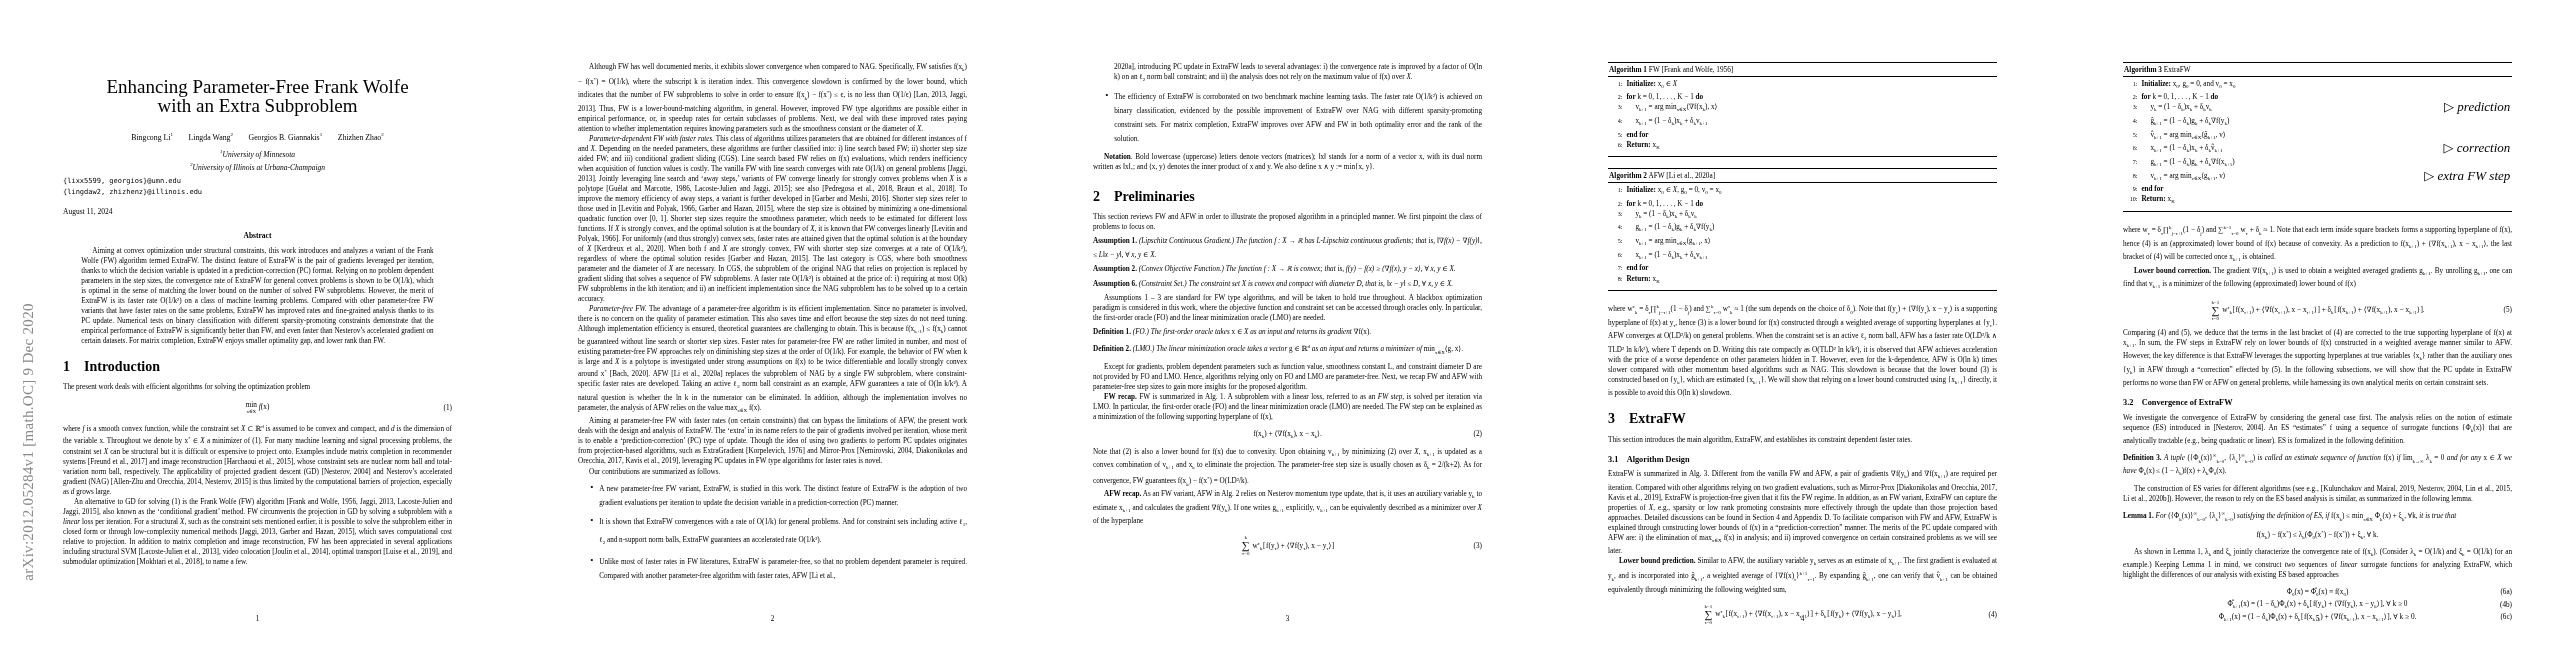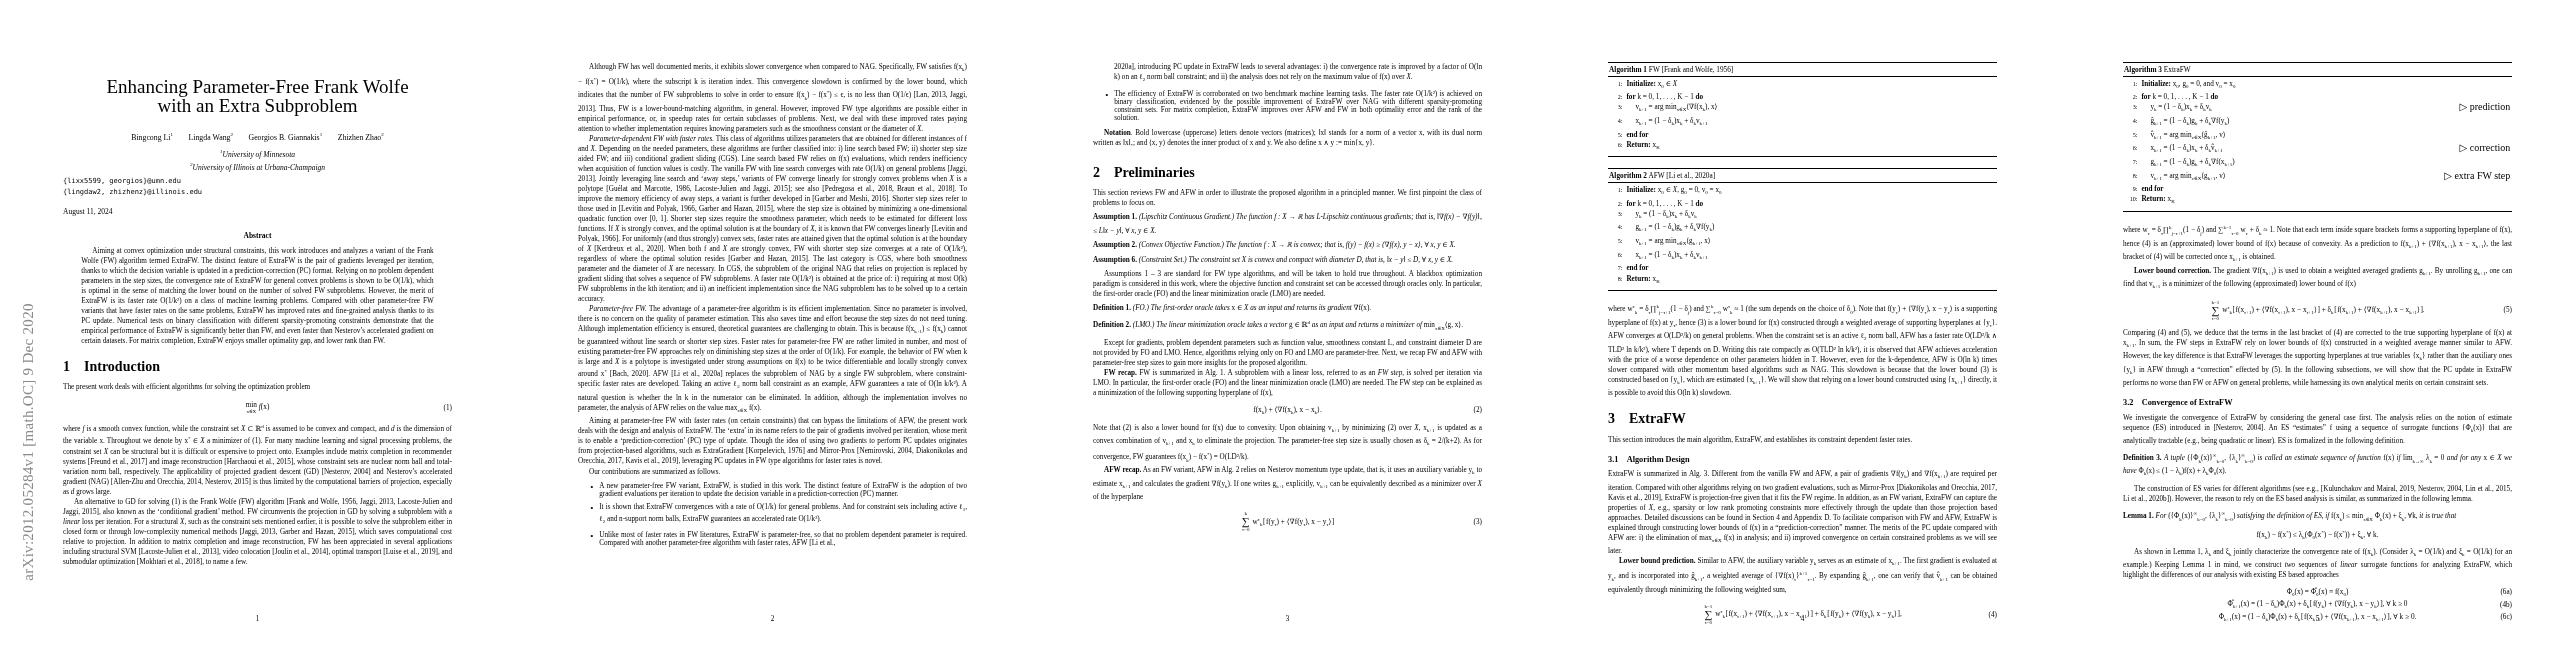--- a/index.html
+++ b/index.html
@@ -24,29 +24,29 @@
   .absh{font-size:7.5px;font-weight:bold;text-align:center;margin:14.5px 0 6.1px 0;}
   .eqrow{position:relative;text-align:center;margin:7.2px 0;font-size:7.3px;}
   .eqtag{position:absolute;right:0;top:50%;transform:translateY(-50%);font-size:7.2px;}
   .mins{display:inline-flex;flex-direction:column;align-items:center;vertical-align:middle;line-height:1.05;}
   .mins .mu{font-size:5px;}
   .bsum{display:inline-flex;flex-direction:column;align-items:center;vertical-align:middle;line-height:1;margin:0 1.1px;}
   .bsum .t,.bsum .b{font-size:5px;}
   .bsum .s{font-size:11px;}
   .bi{display:flex;margin:5px 0 0 12.2px;}
   .bm{width:9px;flex:0 0 9px;}
-  .bt{flex:1;font-size:7.2px;line-height:8px;text-align:justify;}
+  .bt{flex:1;font-size:7.2px;line-height:14px;text-align:justify;}
   .blk{margin:4.4px 0;}
   .algo{border-top:0.8px solid #000;border-bottom:0.8px solid #000;margin:0 0 11px 0;}
   .algo-h{padding:1.7px 1.1px 2.2px 1.1px;border-bottom:0.6px solid #000;font-size:7.3px;}
   .algo-b{padding:1.7px 0 2.8px 0;}
   .al{display:flex;font-size:7.2px;line-height:10.2px;}
   .ln{width:14.5px;flex:0 0 14.5px;text-align:right;padding-right:3.9px;font-size:6.1px;}
   .lt{white-space:nowrap;}
-  .lc{margin-left:auto;padding-right:1.7px;font-size:10px;}
+  .lc{margin-left:auto;padding-right:1.7px;font-size:13px;font-style:italic;}
   .pageno{position:absolute;left:0;right:0;top:615px;text-align:center;font-size:7.2px;}
   .arxiv-anchor{position:absolute;left:28px;top:442px;width:0;height:0;}
   .arxiv-banner{position:absolute;transform:translate(-50%,-50%) rotate(-90deg);
                 white-space:nowrap;color:#8a8a8a;font-size:15px;letter-spacing:0.3px;}
   sub,sup{font-size:5px;}
 </style>
 </head>
 <body>
 
 <div class="pages">

